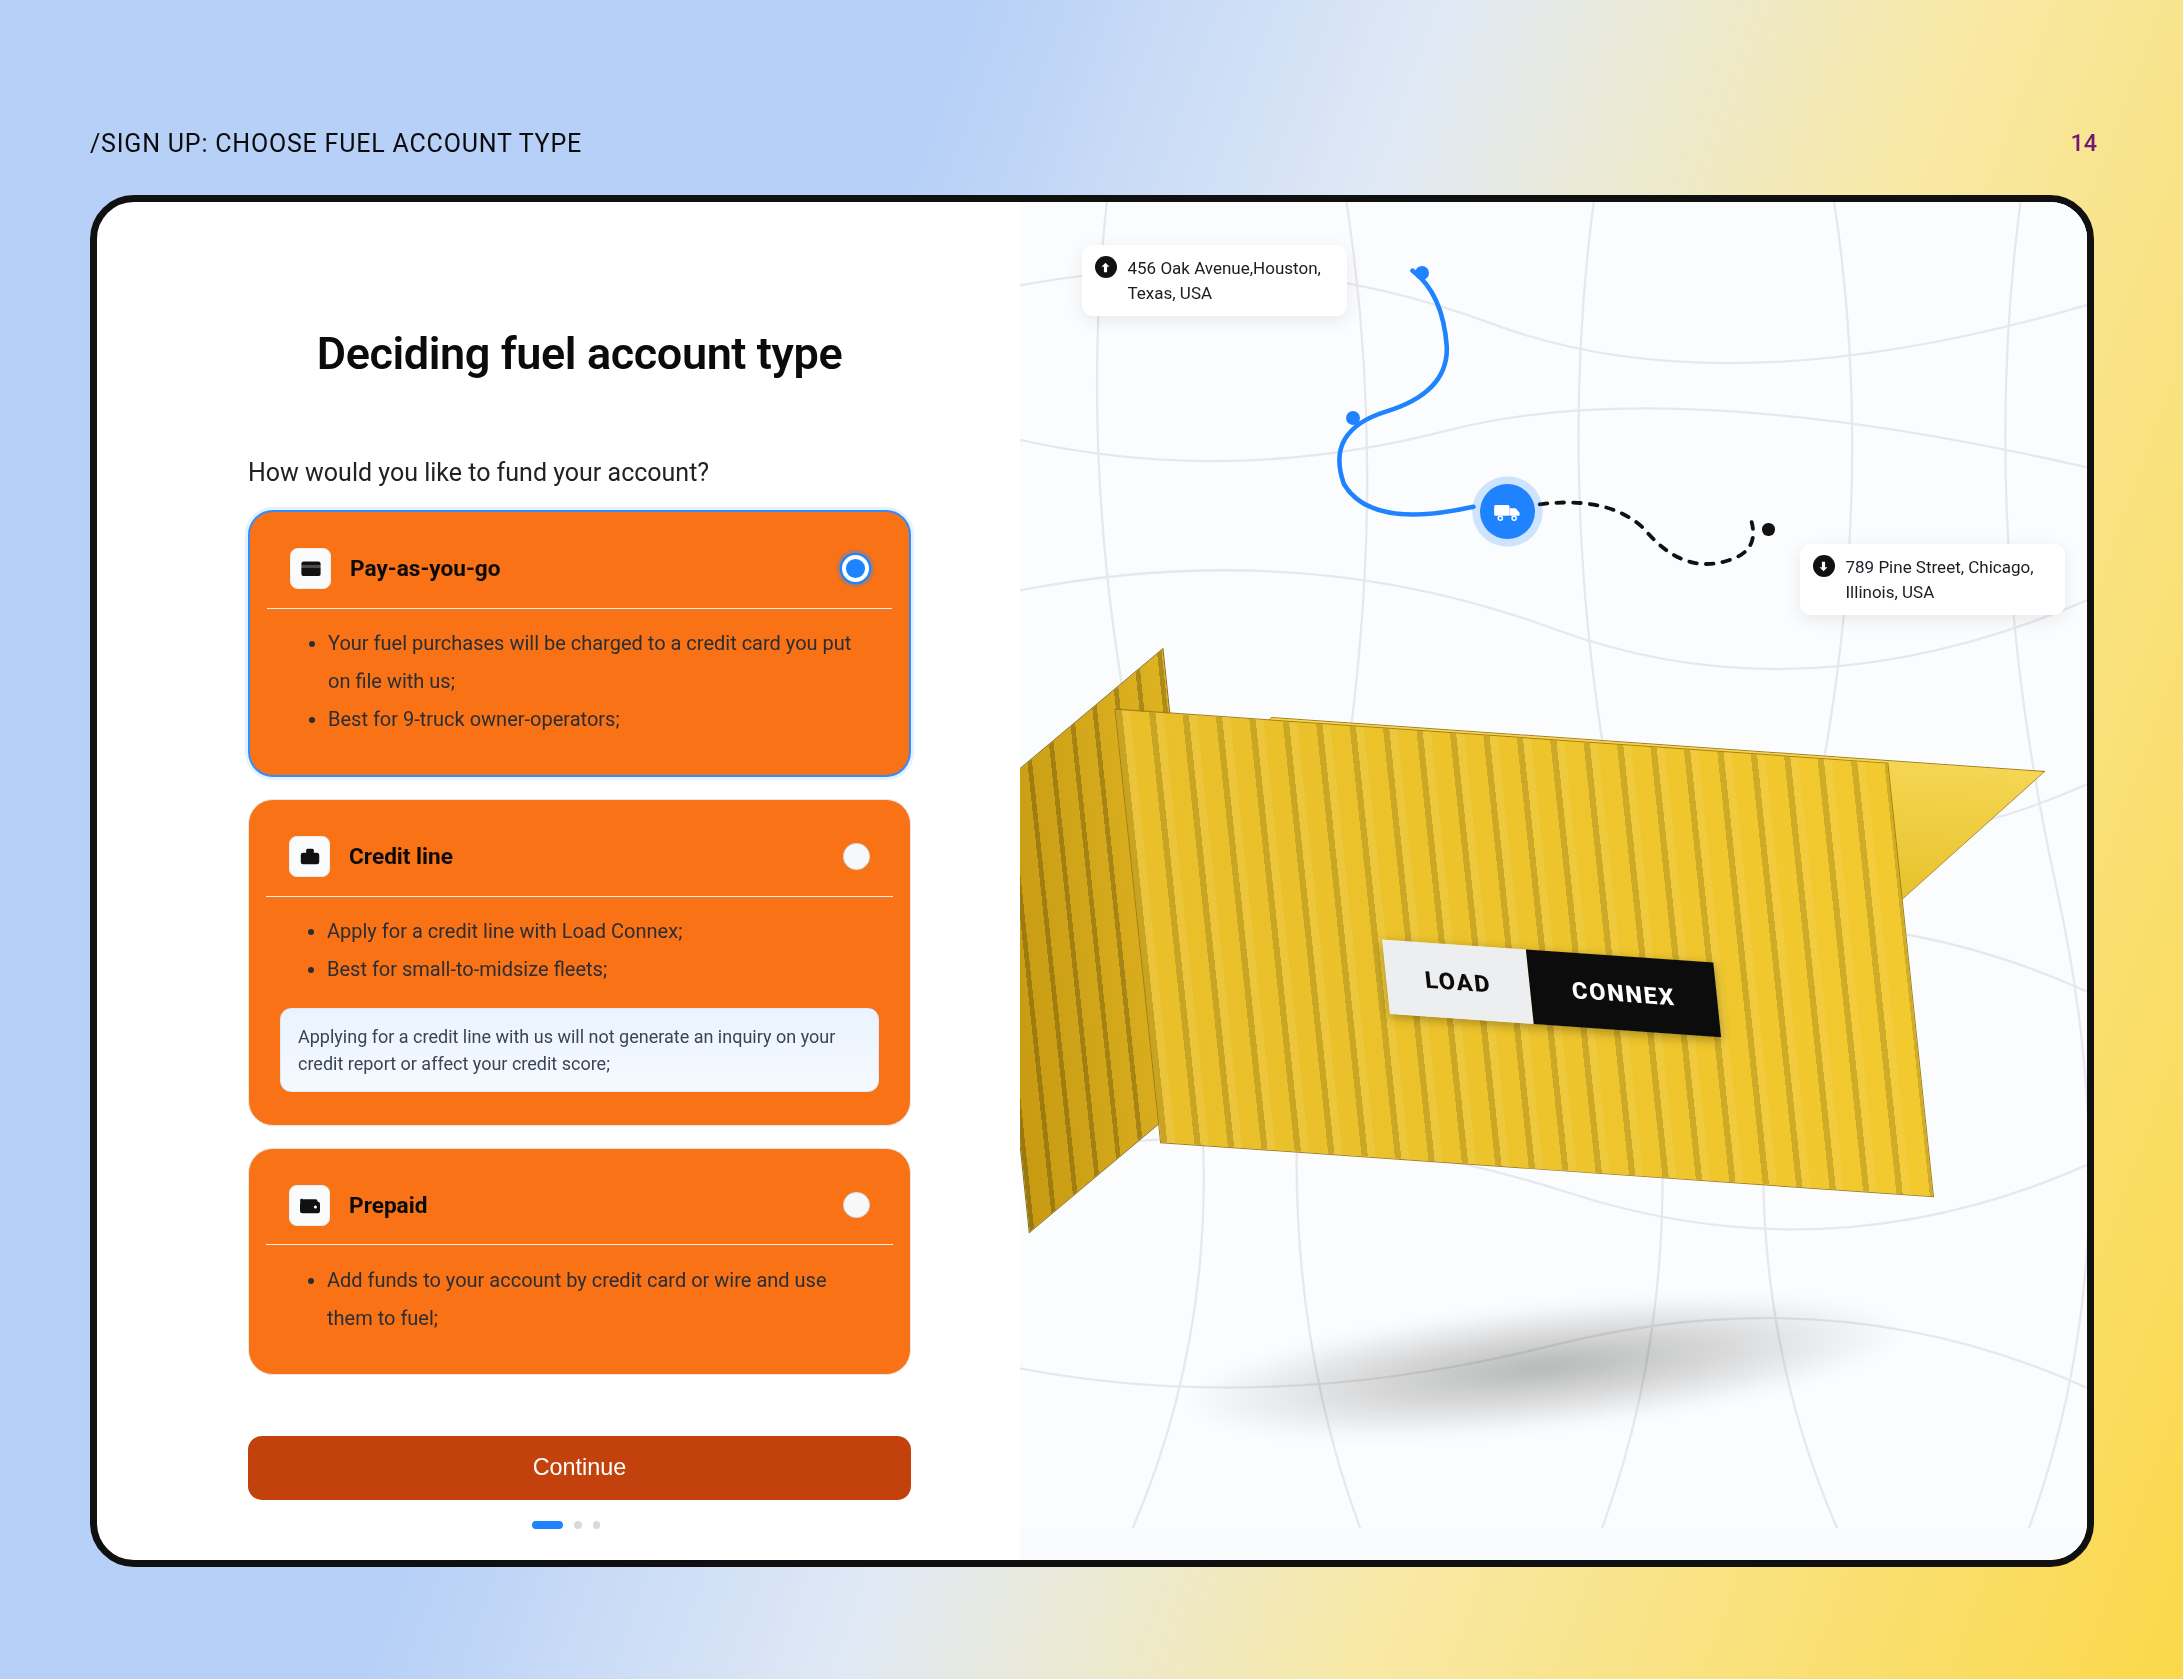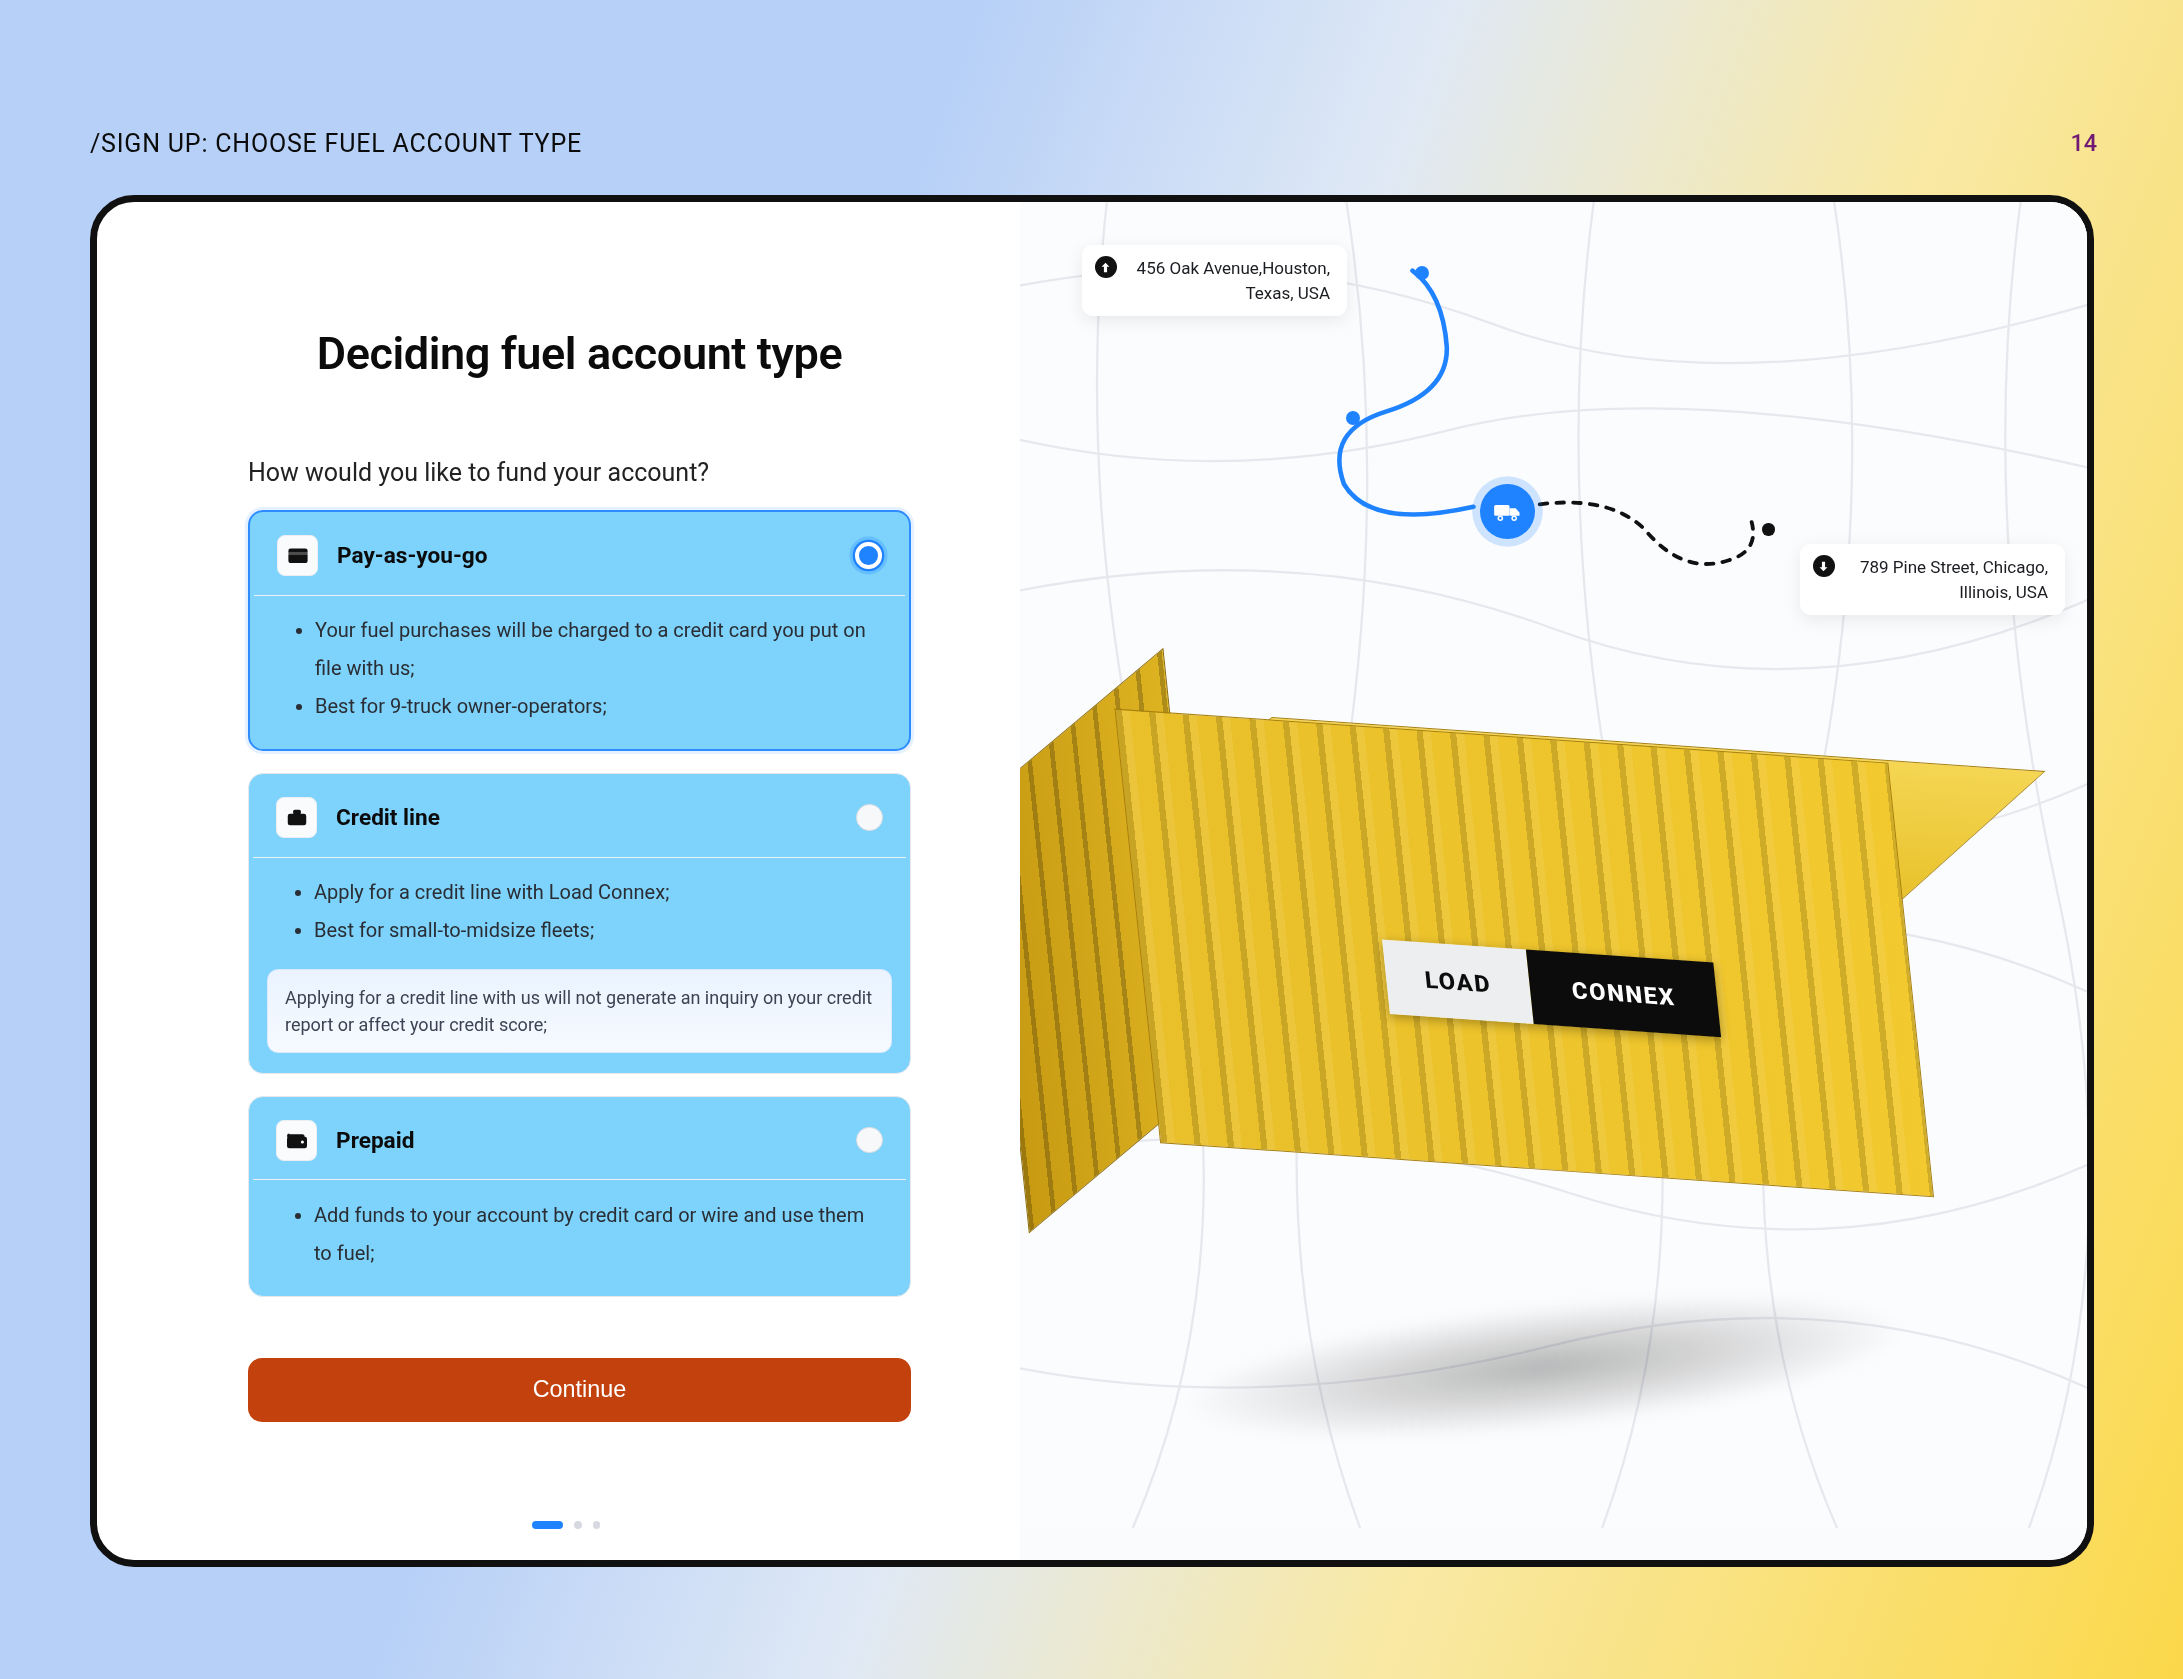--- a/index.html
+++ b/index.html
@@ -62,24 +62,24 @@
     letter-spacing: -0.4px;
   }
   .question {
     font-size: 25px;
     color: #222;
     margin-bottom: 23.4px;
   }
 
   .option {
     border: 1.6px solid #e6e8ec;
-    border-radius: 15px;
-    padding: 4px;
+    border-radius: 25px;
+    padding: 17px;
     margin-bottom: 22px;
-    background: #7dd3fc;
+    background: #f97316;
     overflow: hidden;
   }
   .option.selected {
     border: 2.3px solid #2f8cff;
     box-shadow: 0 0 0 3.1px rgba(47,140,255,0.12);
   }
   .option-header {
     display: flex;
     align-items: center;
     gap: 18.7px;
@@ -185,21 +185,20 @@
     border-radius: 11px;
     padding: 11px 17px 11px 12.5px;
     box-shadow: 0 4.7px 17px rgba(0,0,0,0.08);
     display: flex;
     gap: 11px;
     align-items: flex-start;
     font-size: 17px;
     line-height: 1.45;
     color: #1b1d22;
     max-width: 265px;
-    text-align: right;
   }
   .address-chip .pin {
     width: 22px; height: 22px;
     border-radius: 50%;
     background: #111;
     color: #fff;
     display: flex; align-items: center; justify-content: center;
     flex-shrink: 0;
   }
   .truck-marker {

